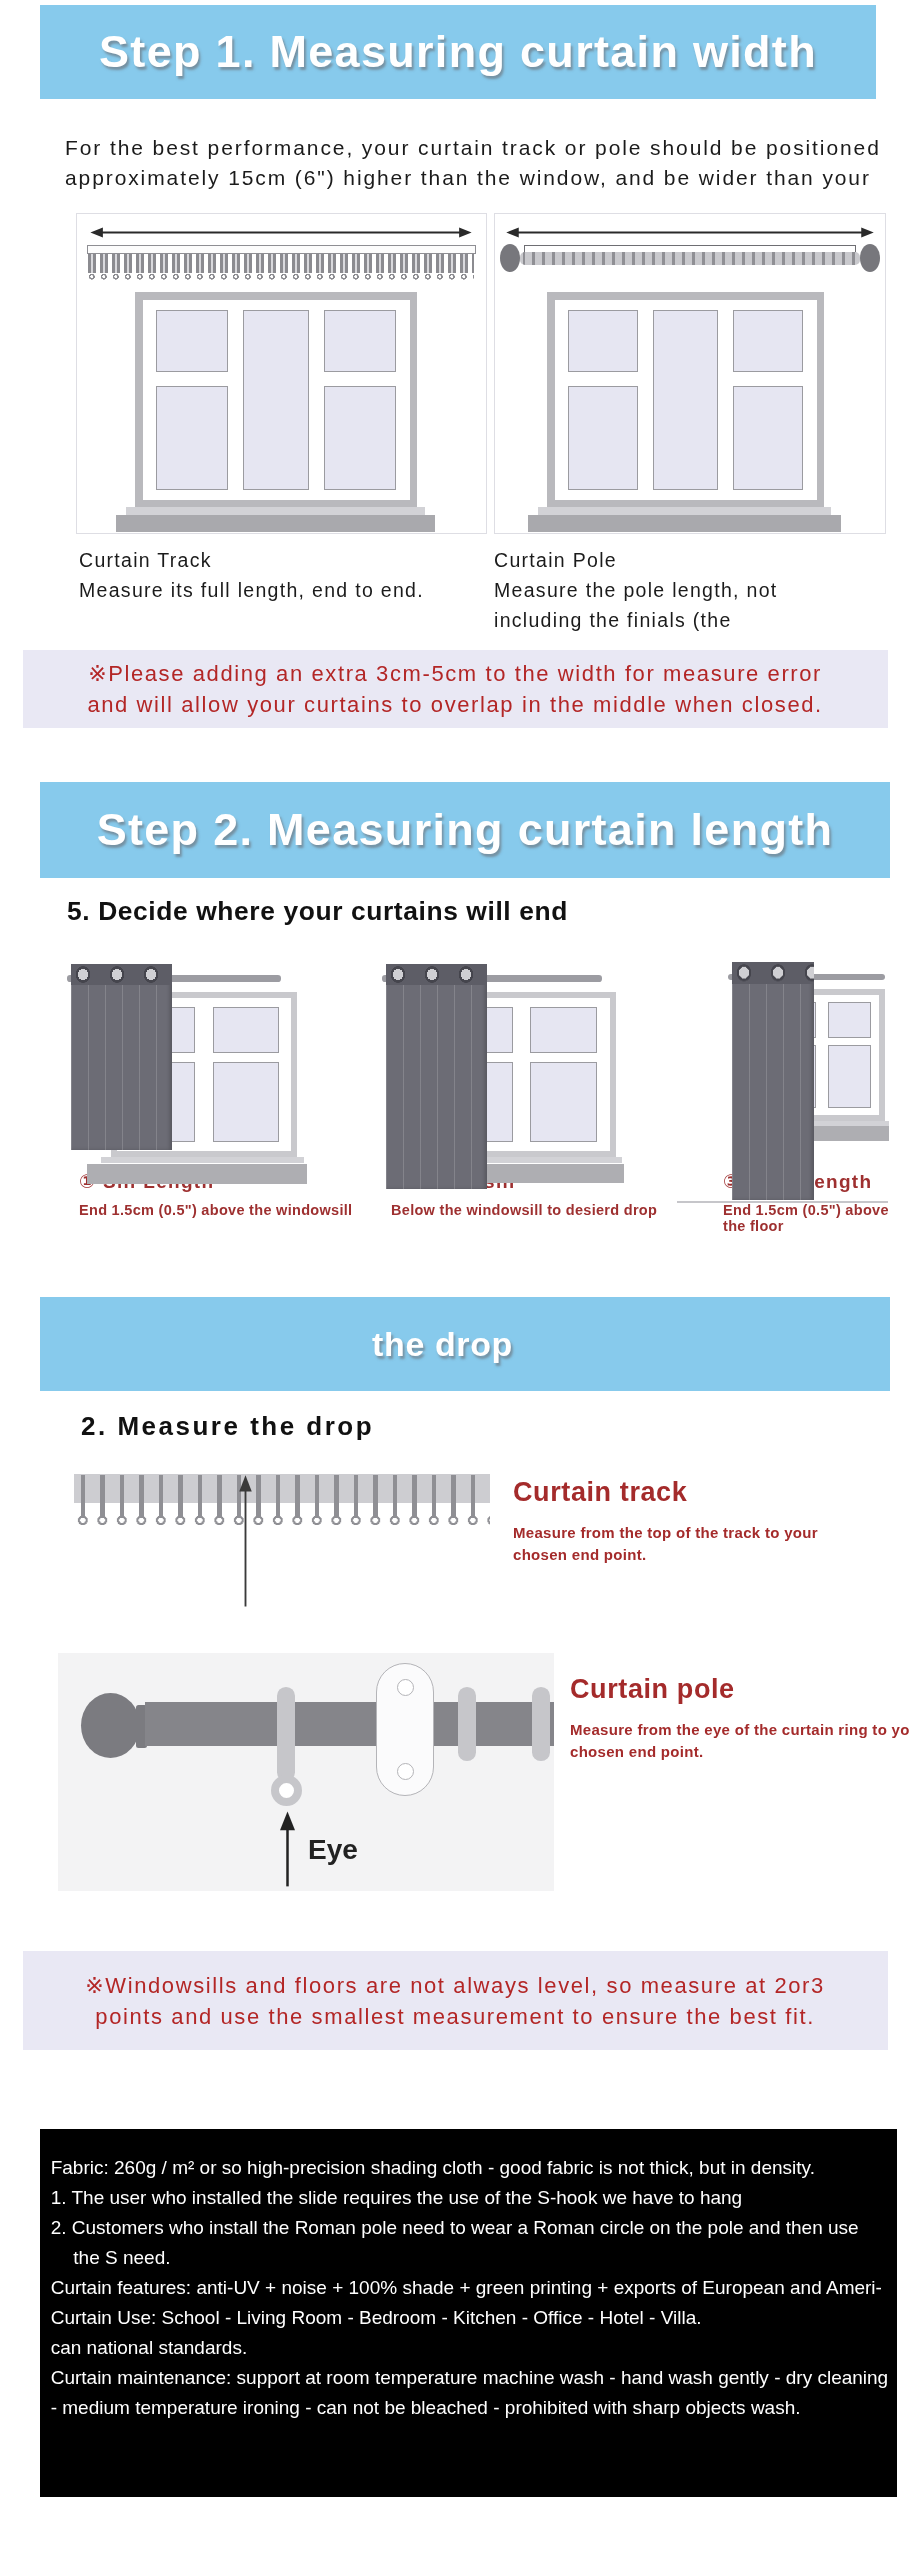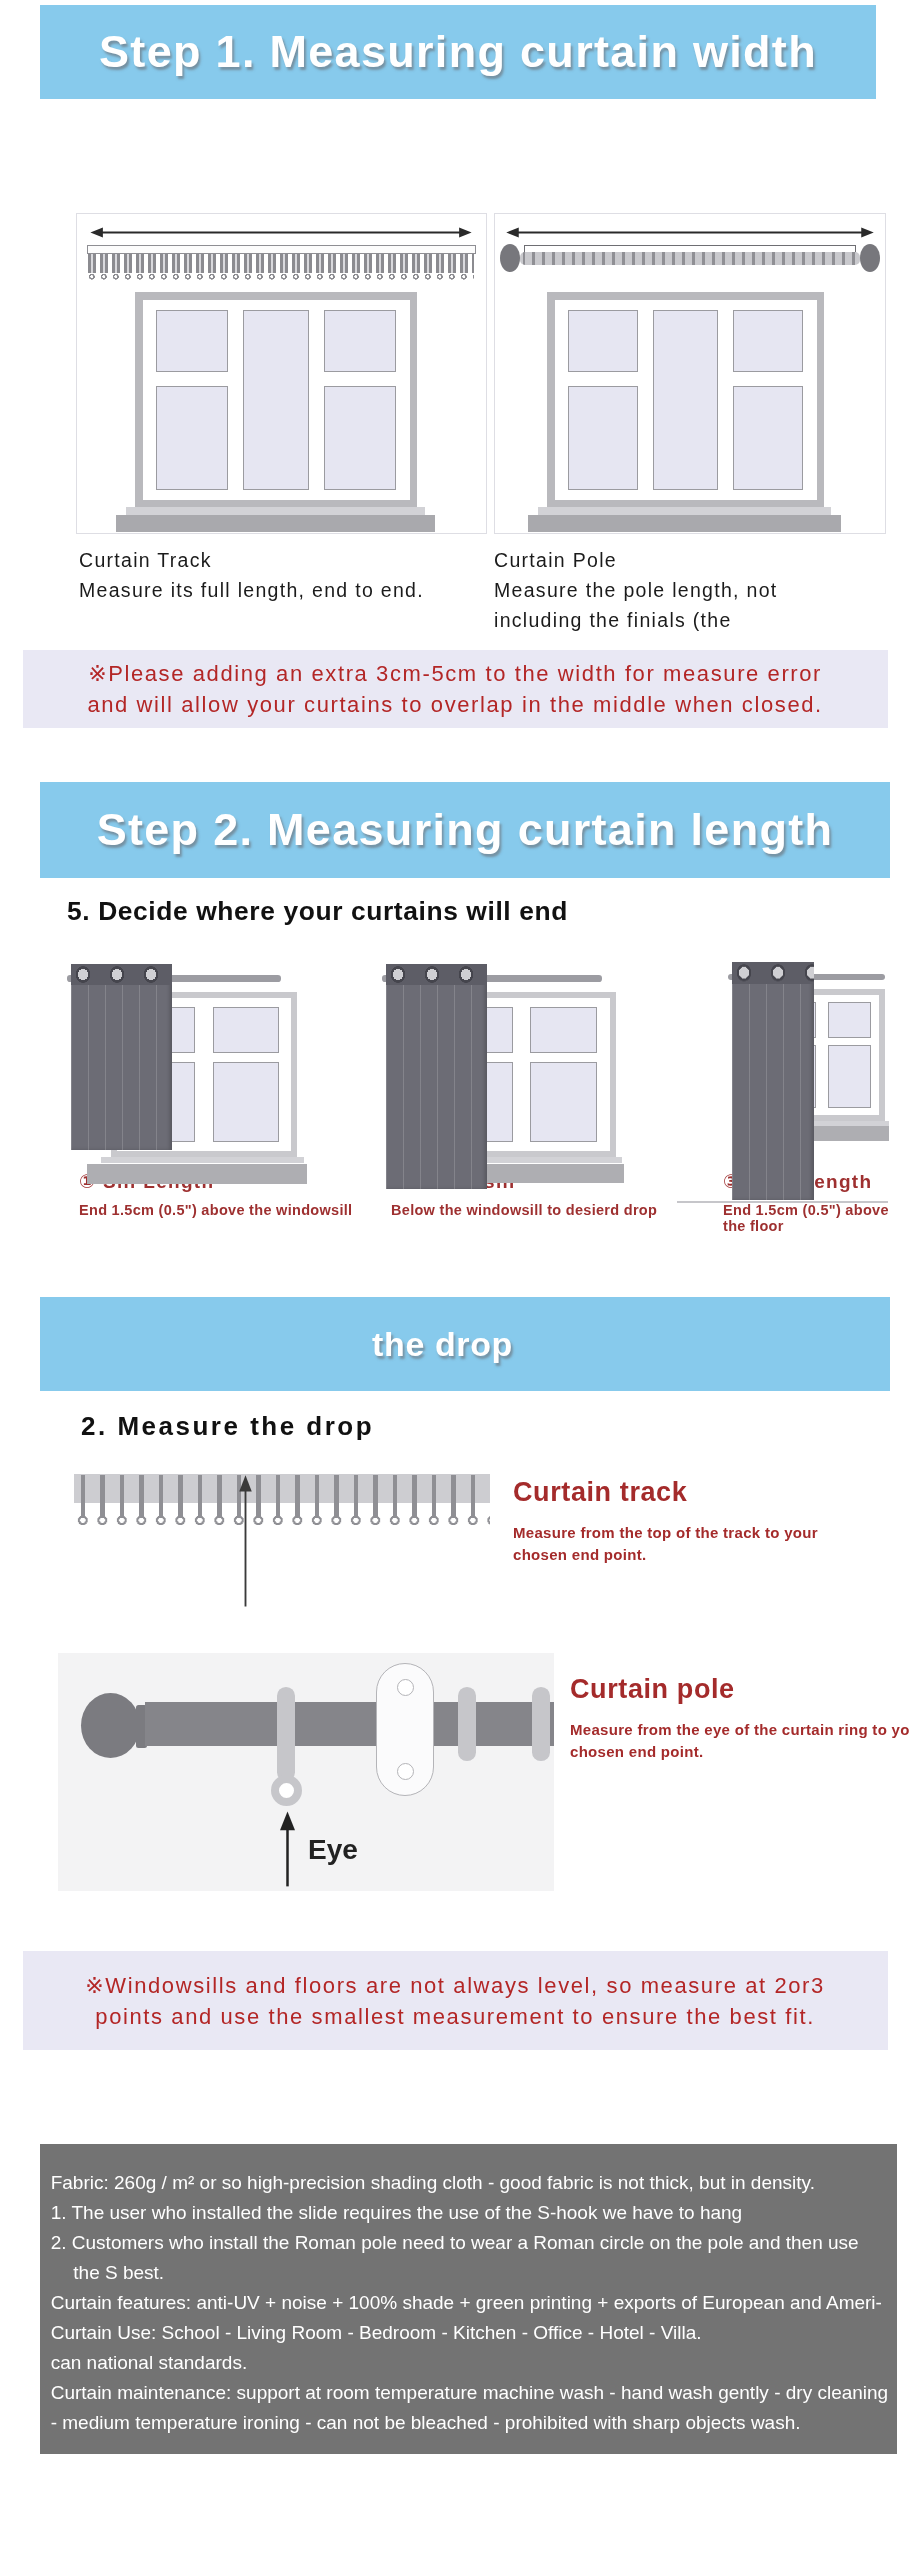--- a/index.html
+++ b/index.html
@@ -116,36 +116,40 @@
   .pbar   { position:absolute; left:87px; top:49px; width:409px; height:44px; background:#85858a; }
   .plate  { position:absolute; left:318px; top:10px; width:58px; height:133px; background:#fbfbfc;
             border:1.9px solid #b4b4b8; border-radius:29px; box-sizing:border-box; z-index:1; }
   .screw  { position:absolute; width:15px; height:15px; border:1.9px solid #b4b4b8; border-radius:50%; background:#ffffff; left:19.5px; }
   .pring  { position:absolute; width:17.6px; height:74px; top:34px; border-radius:8.8px; background:#c6c6ca; z-index:2; }
   .eyering{ position:absolute; left:213px; top:122px; width:31px; height:31px; border:8.2px solid #c6c6ca;
             border-radius:50%; background:#ffffff; box-sizing:border-box; z-index:2; }
   .eyelabel { position:absolute; left:250px; top:181px; font-size:28px; font-weight:bold; color:#222222; }
 
   
-  .footer { position:absolute; left:40px; top:2129px; width:857px; height:310px; background:#737373;
-            color:#ffffff; font-size:19px; box-sizing:border-box; padding:24px 12.6px 0 10.7px;margin-top:15px; }
+  .footer { position:absolute; left:40px; top:2129px; width:857px; height:368px; background:#000000;
+            color:#ffffff; font-size:19px; box-sizing:border-box; padding:24px 12.6px 0 10.7px; }
   .footer .fl { height:30px; line-height:30px; white-space:nowrap; }
   .footer .indent { padding-left:22.6px; }
 
   svg { display:block; }
 </style>
 </head>
 <body>
 
 <div class="page">
 
   <div class="banner banner1">
     <span>Step 1. Measuring curtain width</span>
   </div>
 
+  <div class="intro">
+    <div>For the best performance, your curtain track or pole should be positioned</div>
+    <div>approximately 15cm (6") higher than the window, and be wider than your</div>
+  </div>
 
   <div class="diagbox boxA">
     <svg class="abs" style="left:11.3px;top:11.3px;" width="386" height="15" viewBox="0 0 614 24">
       <line x1="14" y1="12" x2="600" y2="12" stroke="#2a2a2a" stroke-width="3"></line>
       <polygon points="2,12 22,4 22,20" fill="#2a2a2a"></polygon>
       <polygon points="612,12 592,4 592,20" fill="#2a2a2a"></polygon>
     </svg>
     <div class="trackbar" style="left:10px;top:31px;width:389px;height:8.8px;"></div>
     <div class="fringe" style="left:11.3px;top:40px;width:386px;height:19px;"></div>
     <div class="loops" style="left:11.3px;top:59px;width:386px;height:8.2px;"></div>
@@ -323,21 +327,21 @@
 
   <div class="note note2">
     <div>※Windowsills and floors are not always level, so measure at 2or3</div>
     <div>points and use the smallest measurement to ensure the best fit.</div>
   </div>
 
   <div class="footer">
     <div class="fl">Fabric: 260g / m² or so high-precision shading cloth - good fabric is not thick, but in density.</div>
     <div class="fl">1. The user who installed the slide requires the use of the S-hook we have to hang</div>
     <div class="fl">2. Customers who install the Roman pole need to wear a Roman circle on the pole and then use</div>
-    <div class="fl indent">the S best.</div>
+    <div class="fl indent">the S need.</div>
     <div class="fl">Curtain features: anti-UV + noise + 100% shade + green printing + exports of European and Ameri-</div>
     <div class="fl">Curtain Use: School - Living Room - Bedroom - Kitchen - Office - Hotel - Villa.</div>
     <div class="fl">can national standards.</div>
     <div class="fl">Curtain maintenance: support at room temperature machine wash - hand wash gently - dry cleaning</div>
     <div class="fl">- medium temperature ironing - can not be bleached - prohibited with sharp objects wash.</div>
   </div>
 
 </div>
 
 

